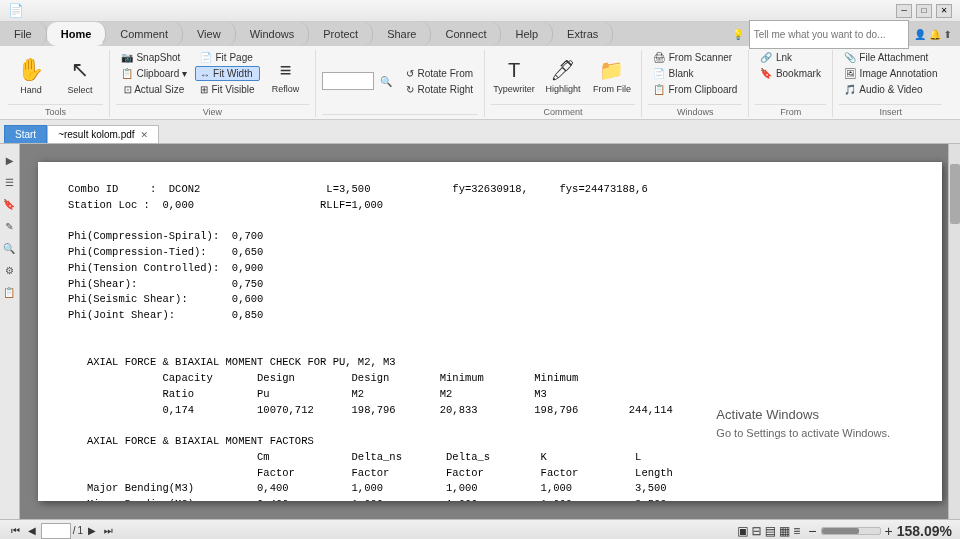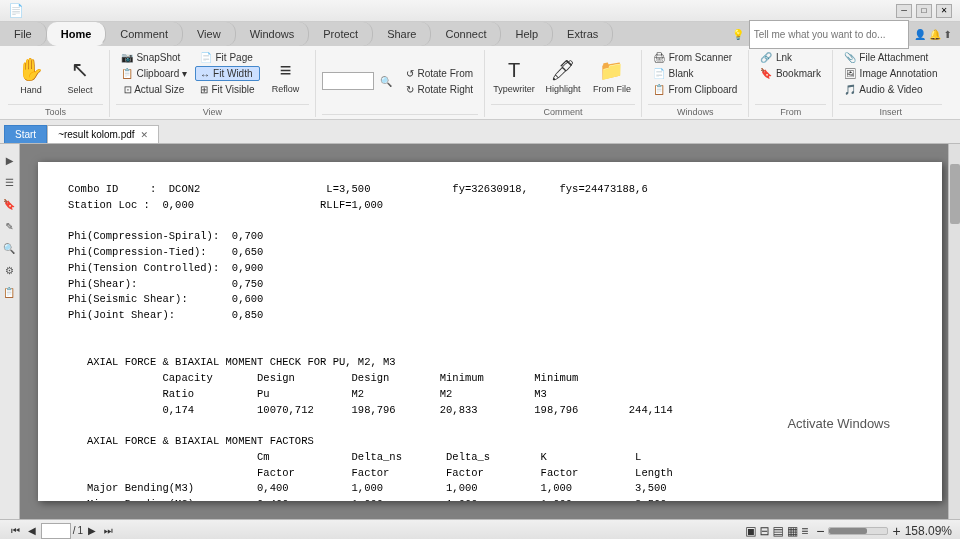--- a/index.html
+++ b/index.html
@@ -193,21 +193,21 @@
       height: 60px;
       margin: 0 1px;
       border-radius: 2px;
       margin-top: 20px;
     }
 
     
     .watermark {
       position: absolute;
       right: 40px;
-      bottom: 58px;
+      bottom: 50px;
       background: rgba(255,255,255,0.7);
       padding: 8px 12px;
       font-size: 11px;
       color: #666;
       line-height: 1.6;
       pointer-events: none;
     }
     .watermark-title { font-size: 13px; color: #555; font-weight: normal; }
 
     
@@ -508,20 +508,21 @@
    Major Shear(V2)            0,000          9,614          2937,070       0,000          301,646
    Minor Shear(V3)            0,000          5,930          2561,655       0,000          260,062
 
    JOINT SHEAR DESIGN
                    Joint Shear    Shear          Shear          Shear          Joint
                    Ratio          VuTop          VuTot          phi*Vc         Area
    Major Shear(V2)                                              V/2</div>
 
     <div class="watermark">
       <div class="watermark-title">Activate Windows</div>
+      <div>Go to Settings to activate Windows.</div>
     </div>
   </div>
 
   <div class="right-scrollbar">
     <div class="scrollbar-thumb"></div>
   </div>
 </div>
 
 <div class="status-bar">
   <div class="status-left">
@@ -542,16 +543,16 @@
       <span class="view-icon">▤</span>
       <span class="view-icon">▦</span>
       <span class="view-icon">≡</span>
     </div>
     <div class="zoom-bar">
       <span style="cursor:pointer; font-size:14px; line-height:1;">−</span>
       <div style="width:60px; height:8px; background:#ddd; border:1px solid #bbb; border-radius:2px; position:relative;">
         <div style="width:65%; height:100%; background:#888; border-radius:2px;"></div>
       </div>
       <span style="cursor:pointer; font-size:14px; line-height:1;">+</span>
-      <span style="font-size:12px;">158.09%</span>
+      <span style="font-size:14px;font-weight:bold;">158.09%</span>
     </div>
   </div>
 </div>
 
 </body></html>

